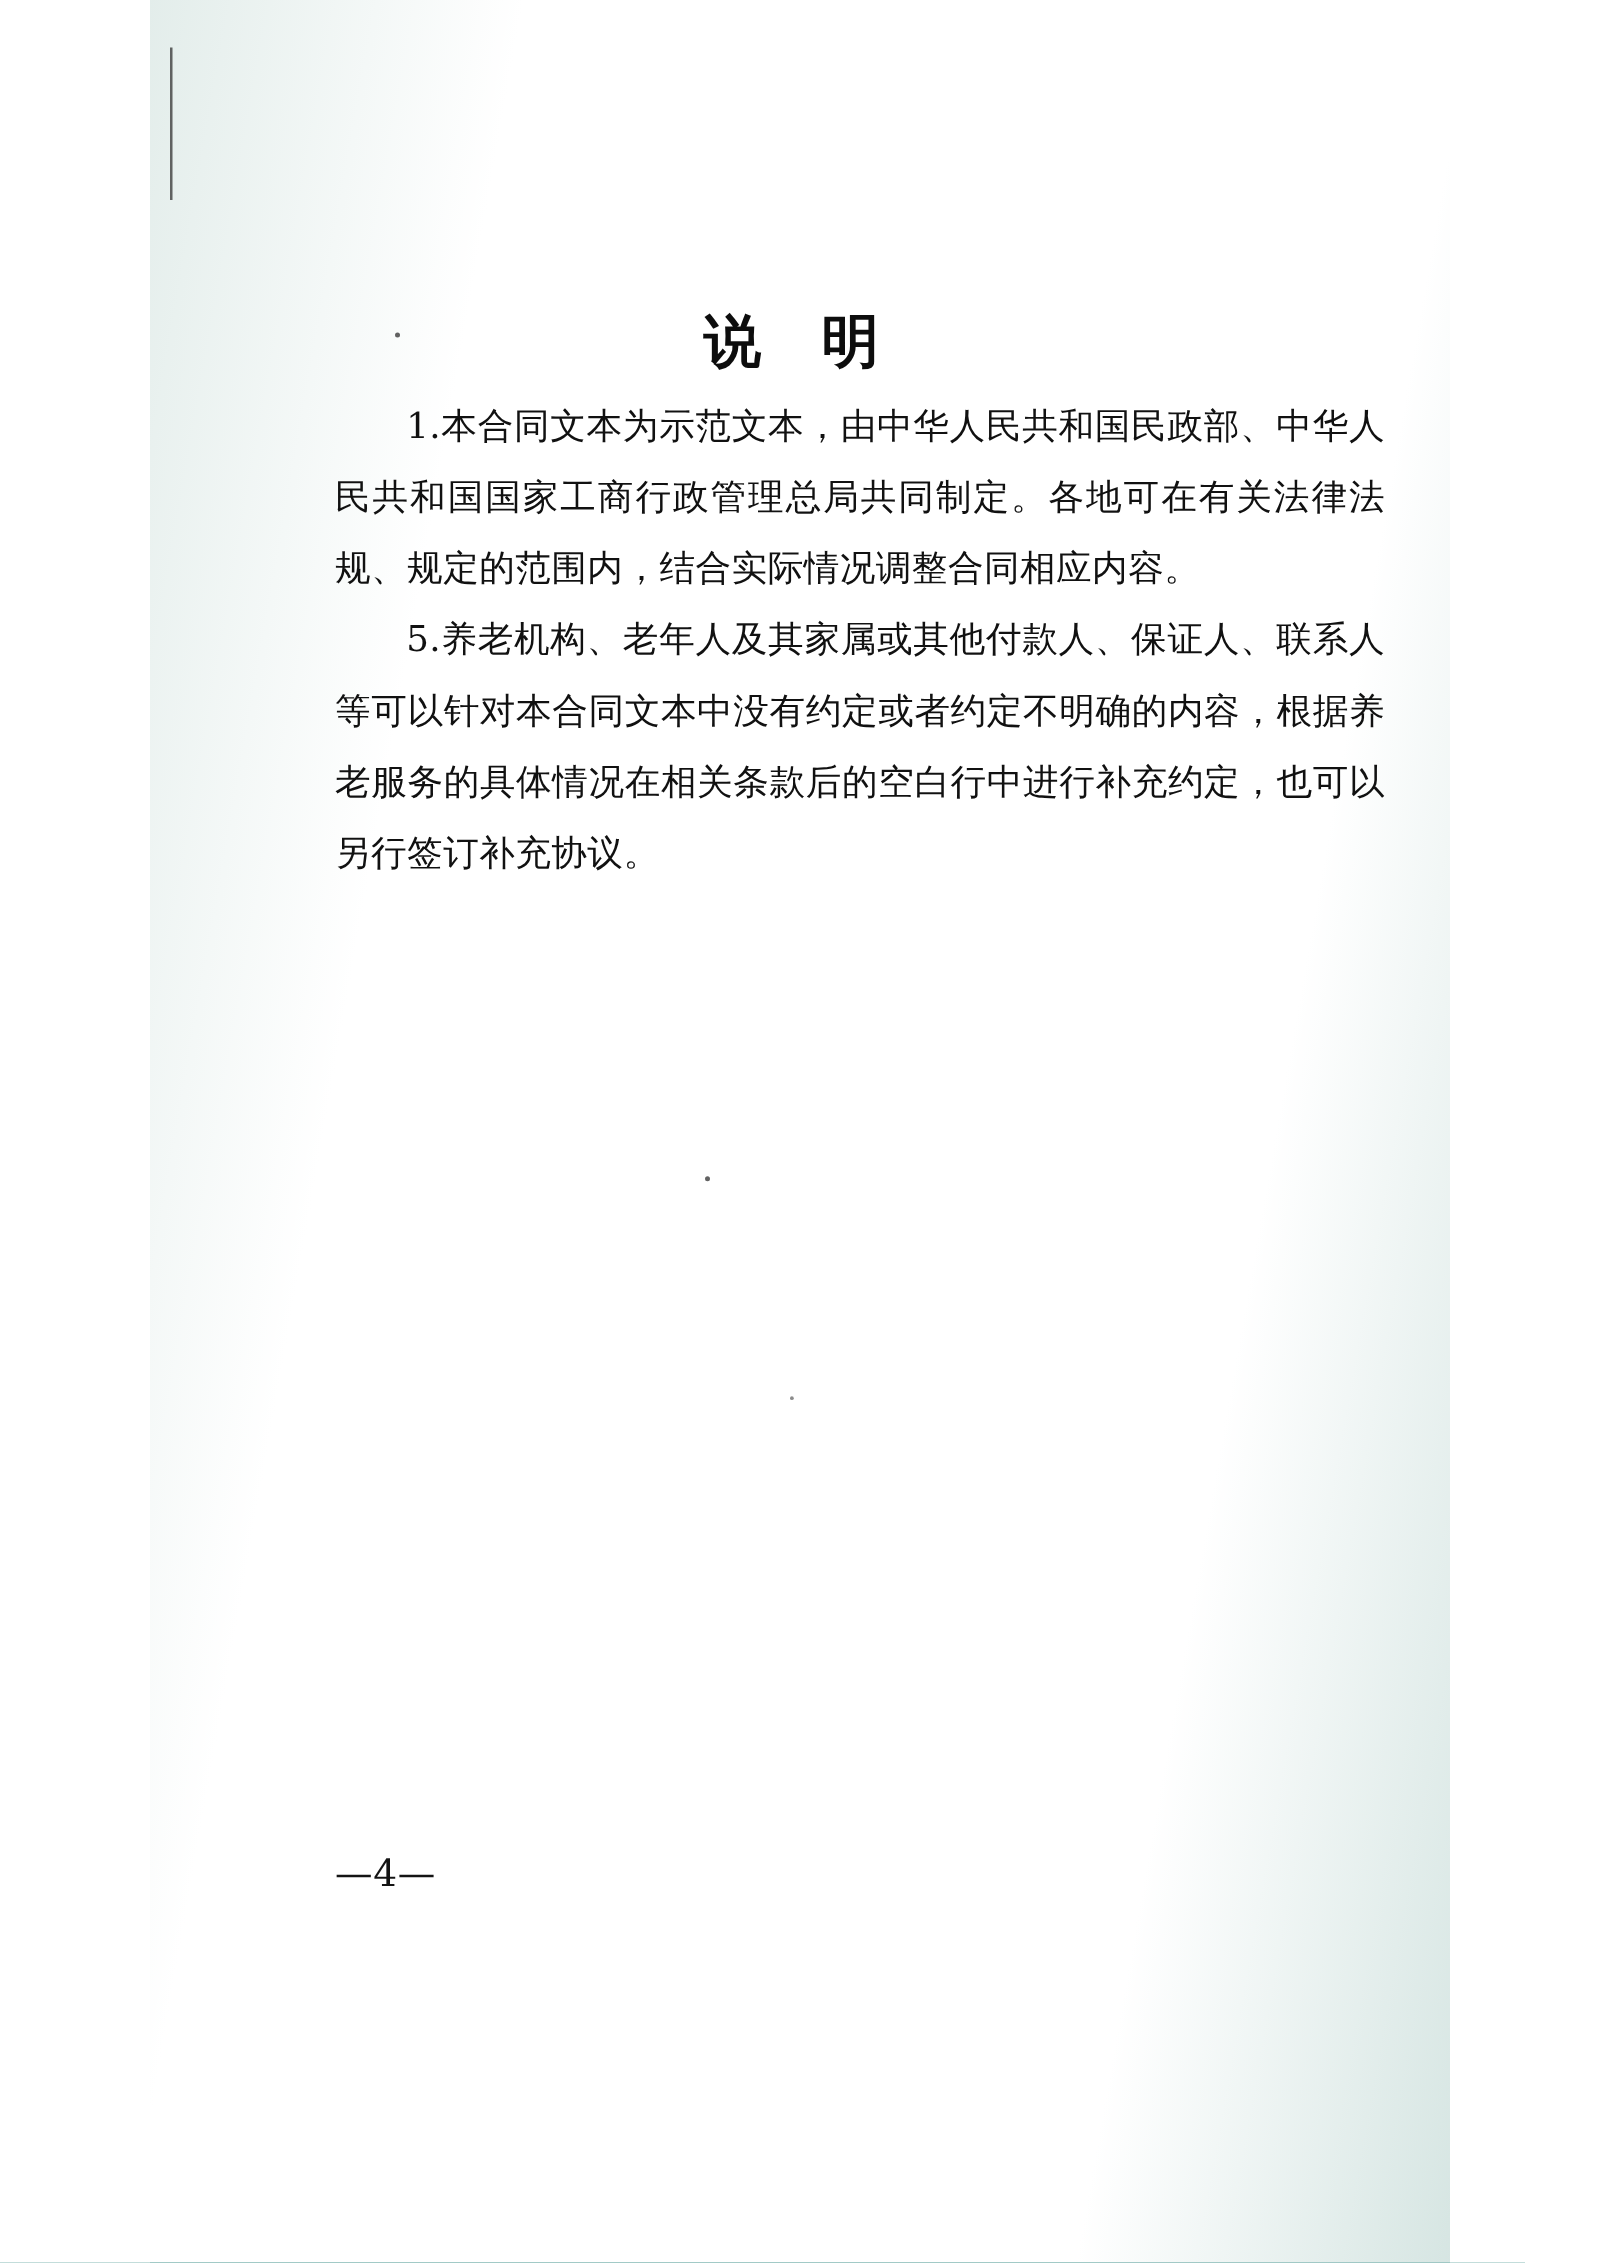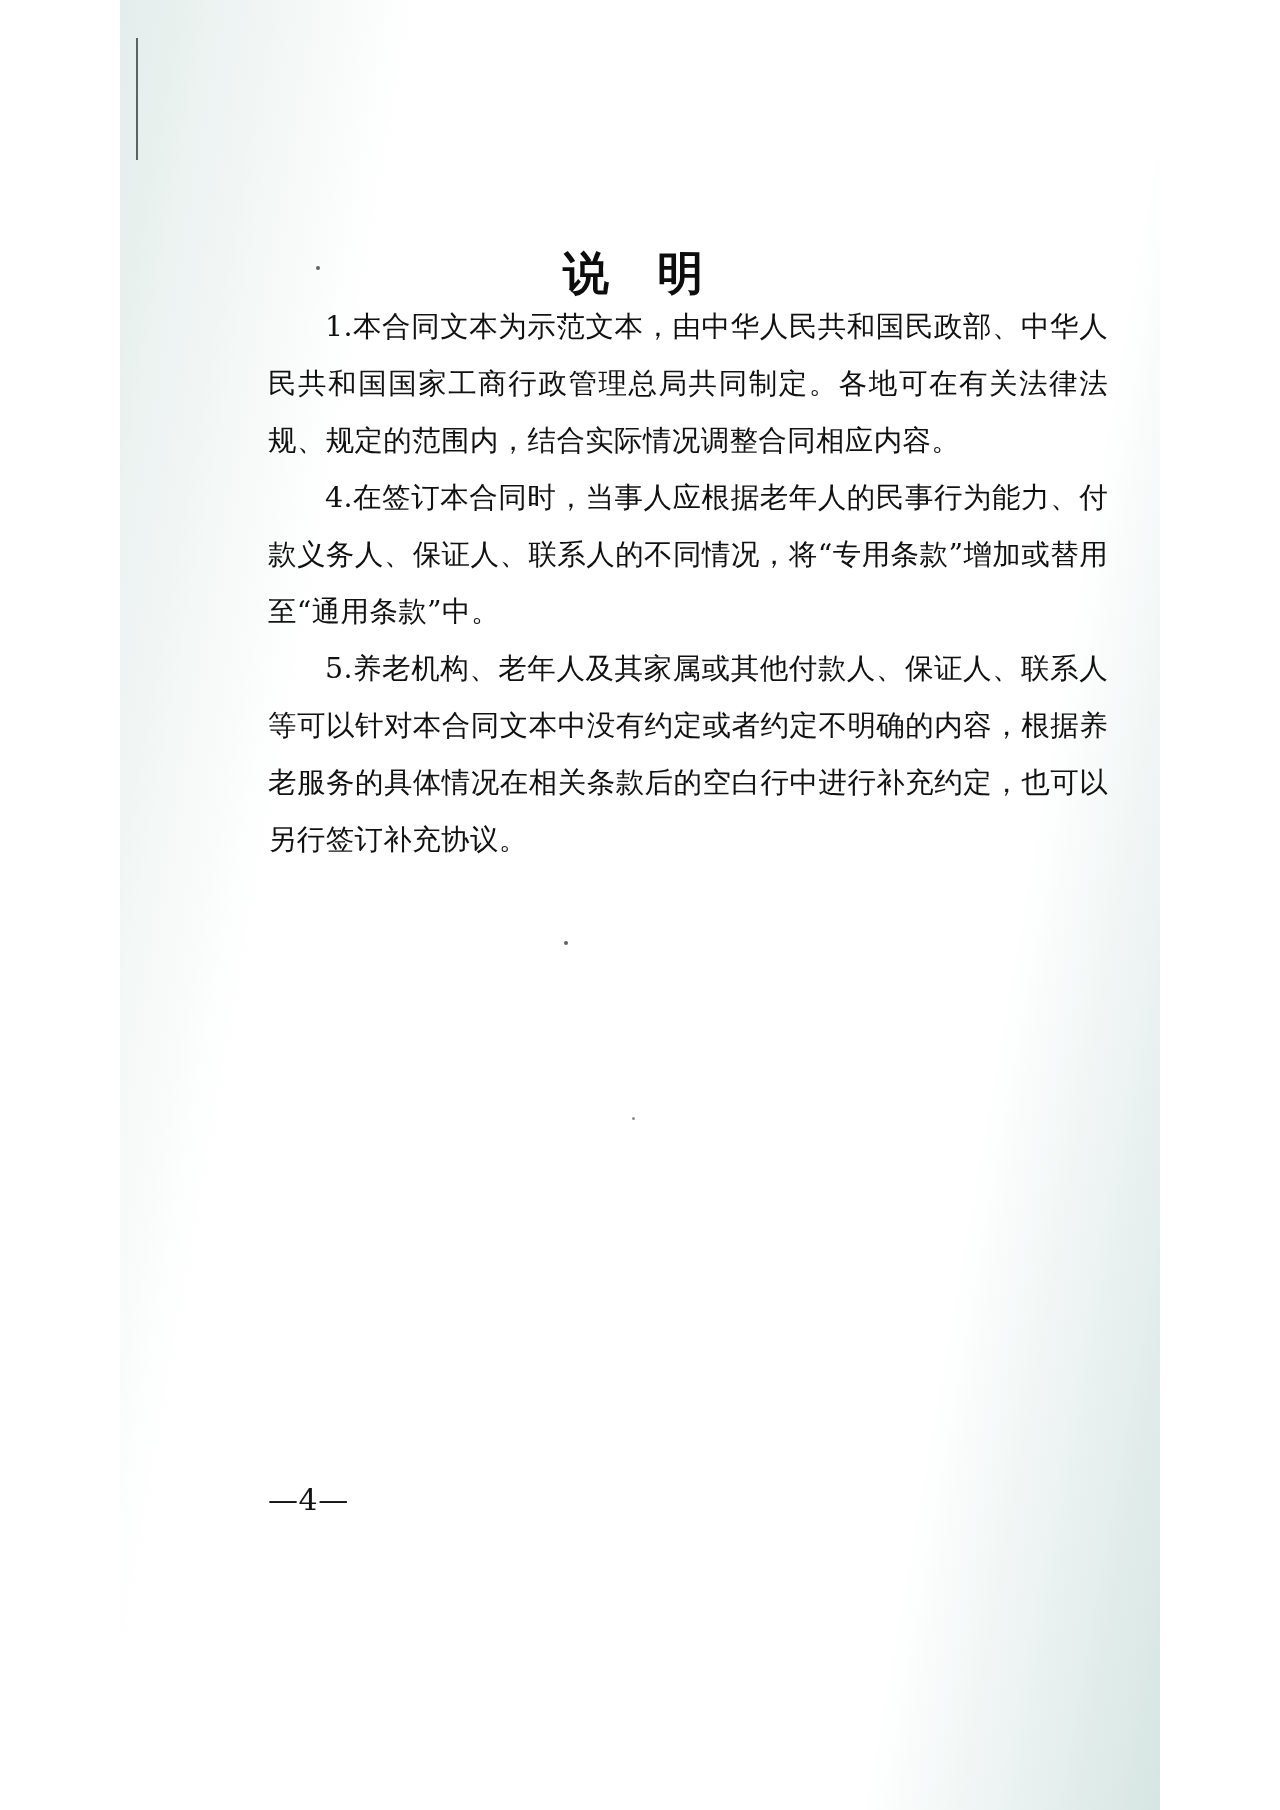--- a/index.html
+++ b/index.html
@@ -59,21 +59,21 @@
     font-weight: bold;
     letter-spacing: 0.30em;
     color: #0d0d0d;
     font-family: "DejaVu Serif", "Liberation Serif", serif;
   }
   .doc-title .gap { display: inline-block; width: 0.75em; }
 
   .body-col {
     position: absolute;
     left: 148px;
-    top: 298px;
+    top: 312px;
     width: 840px;
   }
 
   .para {
     font-size: 28.5px;
     line-height: 57px;
     color: #111111;
     text-align: justify;
     text-justify: inter-character;
     text-indent: 2em;
@@ -125,21 +125,20 @@
   <h1 class="doc-title">
     <span>说</span><span class="gap"></span><span>明</span>
   </h1>
 
   <div class="body-col">
 
     <p class="para">1.本合同文本为示范文本，由中华人民共和国民政部、中华人民共和国国家工商行政管理总局共同制定。各地可在有关法律法规、规定的范围内，结合实际情况调整合同相应内容。</p>
 
 
 
-    <p class="para">4.在签订本合同时，当事人应根据老年人的民事行为能力、付款义务人、保证人、联系人的不同情况，将“专用条款”增加或替用至“通用条款”中。</p>
 
     <p class="para">5.养老机构、老年人及其家属或其他付款人、保证人、联系人等可以针对本合同文本中没有约定或者约定不明确的内容，根据养老服务的具体情况在相关条款后的空白行中进行补充约定，也可以另行签订补充协议。</p>
 
 
   </div>
 
   <div class="page-number">—4—</div>
 
 </div>
 

